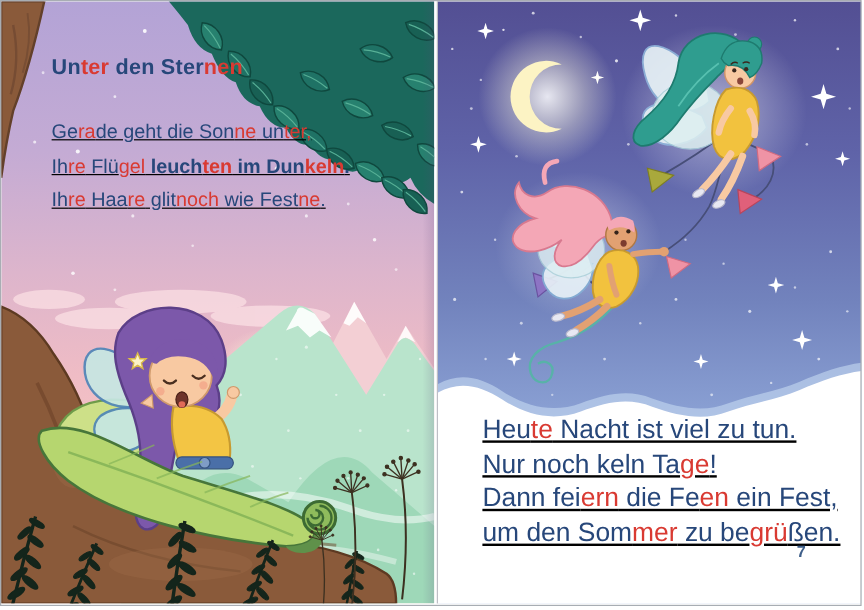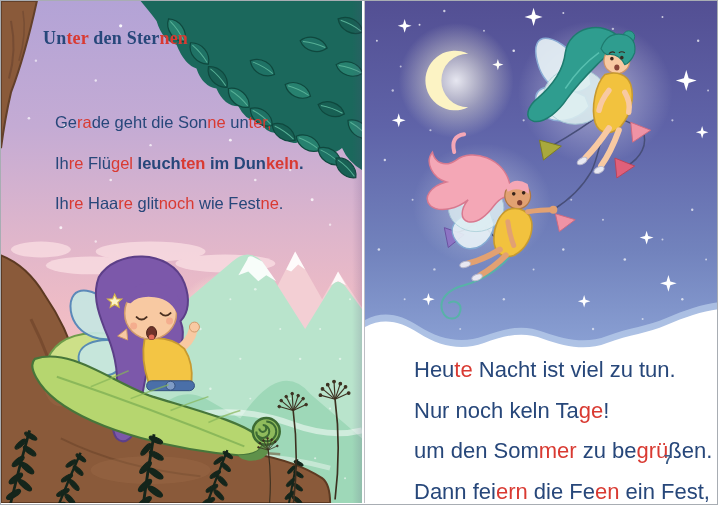--- a/index.html
+++ b/index.html
@@ -4,24 +4,24 @@
 <style>
   html,body{margin:0;padding:0;background:#ffffff;}
   .shot{position:relative;width:720px;height:508px;background:#ffffff;overflow:hidden;
         font-family:"Liberation Sans","DejaVu Sans",sans-serif;}
   .frame{position:absolute;left:0;top:0;width:716px;height:503px;border:1px solid #a8adb3;pointer-events:none;}
   .page{position:absolute;top:1px;height:502px;overflow:hidden;}
   .page-left{left:1px;width:361px;}
   .page-right{left:364px;width:353px;border-left:1px solid rgba(70,70,90,.35);}
   .page svg{position:absolute;left:0;top:0;width:100%;height:100%;display:block;}
   
-  .title{position:absolute;left:42px;top:27px;font-size:18px;font-weight:700;letter-spacing:.2px;white-space:nowrap;font-family:Liberation Serif, serif;}
+  .title{position:absolute;left:42px;top:45px;font-size:18px;font-weight:700;letter-spacing:.2px;white-space:nowrap;}
   .poem{position:absolute;left:42px;top:95px;font-size:16.5px;line-height:28.6px;white-space:nowrap;}
   .poem-r{position:absolute;left:37px;top:343px;font-size:22px;line-height:28.6px;white-space:nowrap;}
-  .poem p,.poem-r p{margin:12px;}
+  .poem p,.poem-r p{margin:0;text-decoration:underline;}
   .d{color:#27477a;}
   .r{color:#d93a32;}
   .db{color:#27477a;font-weight:700;}
   .rb{color:#d93a32;font-weight:700;}
   .pagenum{position:absolute;left:299px;top:451px;font-size:13.5px;font-weight:700;color:#3f5f8a;}
 </style>
 </head>
 <body>
 
 <div class="shot">
@@ -391,21 +391,21 @@
 
       <g>
         <path d="M0,505 L0,321 C18,311 36,315 54,327 C76,341 98,345 120,337 C142,329 160,325 180,333 C202,341 224,345 244,337 C266,329 286,327 304,319 C322,311 340,305 356,303 L356,505 Z" fill="#c7dbf2" opacity=".6"></path>
         <path d="M0,505 L0,328 C18,318 36,322 54,334 C76,348 98,352 120,344 C142,336 160,332 180,340 C202,348 224,352 244,344 C266,336 286,334 304,326 C322,318 340,312 356,310 L356,505 Z" fill="#ffffff"></path>
       </g>
     </svg>
 
     <div class="poem-r">
       <p><span class="d">Heu</span><span class="r">te</span><span class="d"> Nacht ist viel zu tun.</span></p>
       <p><span class="d">Nur noch keln Ta</span><span class="r">ge</span><span class="d">!</span></p>
+      <p><span class="d">Dann fei</span><span class="r">ern</span><span class="d"> die Fe</span><span class="r">en</span><span class="d"> ein Fest,</span></p>
       <p><span class="d">um den Som</span><span class="r">mer</span><span class="d"> zu be</span><span class="r">grü</span><span class="d">ßen.</span></p>
-      <p><span class="d">Dann fei</span><span class="r">ern</span><span class="d"> die Fe</span><span class="r">en</span><span class="d"> ein Fest,</span></p>
     </div>
 
     <div class="pagenum">7</div>
   </div>
 
   <div class="frame"></div>
 </div>
 
 </body></html>

